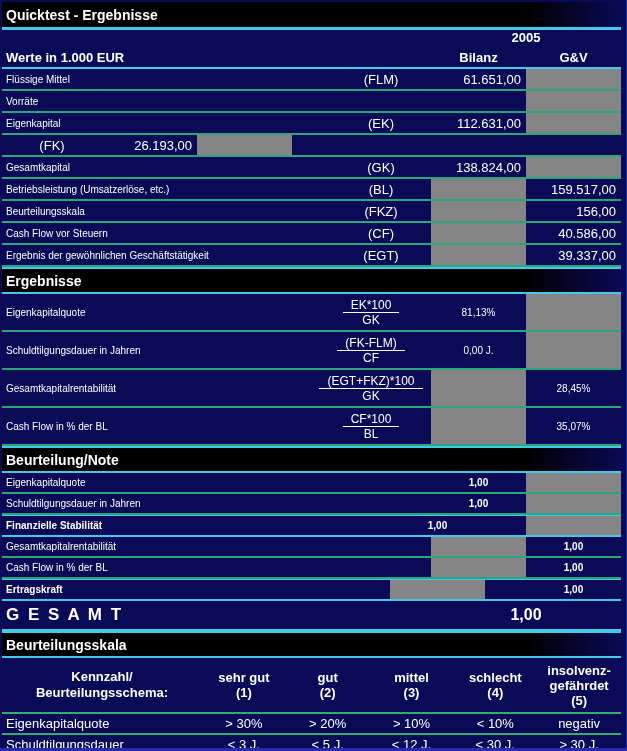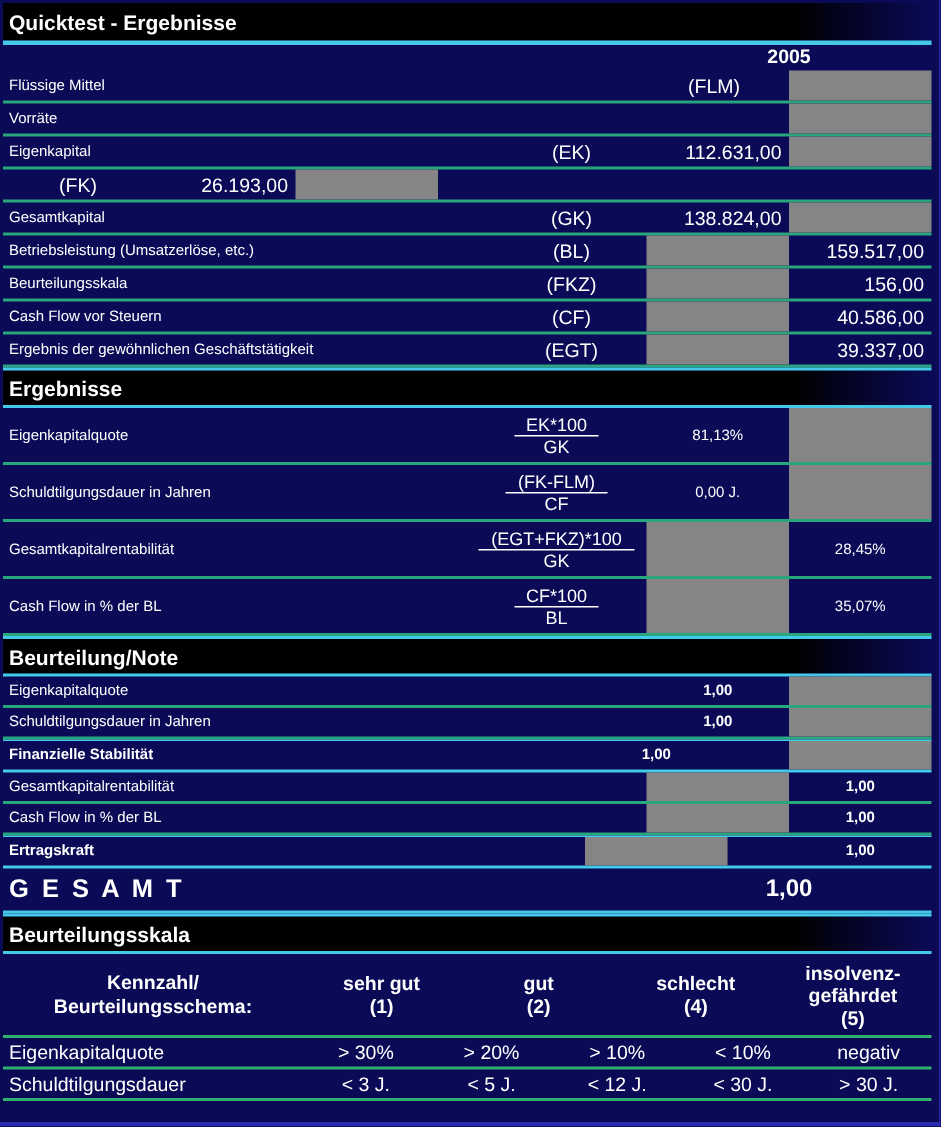--- a/index.html
+++ b/index.html
@@ -55,24 +55,31 @@
 
 <div id="app">
 
   <div id="title-bar">Quicktest - Ergebnisse</div>
 
   <div id="year-row">
     <div class="lbl"></div>
     <div class="span2">2005</div>
   </div>
 
+  <div id="head-row">
+    <div class="lbl">Werte in 1.000 EUR</div>
+    <div class="code"></div>
+    <div class="cb">Bilanz</div>
+    <div class="cg">G&amp;V</div>
+  </div>
 
   <div class="row trow">
     <div class="lbl">Flüssige Mittel</div>
     <div class="code">(FLM)</div>
+    <div class="cb val">61.651,00</div>
     <div class="cg filled"></div>
   </div>
   <div class="row trow">
     <div class="lbl">Vorräte</div>
     <div class="code"></div>
     <div class="cg filled"></div>
   </div>
   <div class="row trow">
     <div class="lbl">Eigenkapital</div>
     <div class="code">(EK)</div>
@@ -206,20 +213,24 @@
       <div>Kennzahl/</div>
       <div>Beurteilungsschema:</div>
     </div>
     <div class="gcol">
       <div>sehr gut</div>
       <div>(1)</div>
     </div>
     <div class="gcol">
       <div>gut</div>
       <div>(2)</div>
+    </div>
+    <div class="gcol">
+      <div>mittel</div>
+      <div>(3)</div>
     </div>
     <div class="gcol">
       <div>schlecht</div>
       <div>(4)</div>
     </div>
     <div class="gcol">
       <div>insolvenz-</div>
       <div>gefährdet</div>
       <div>(5)</div>
     </div>

